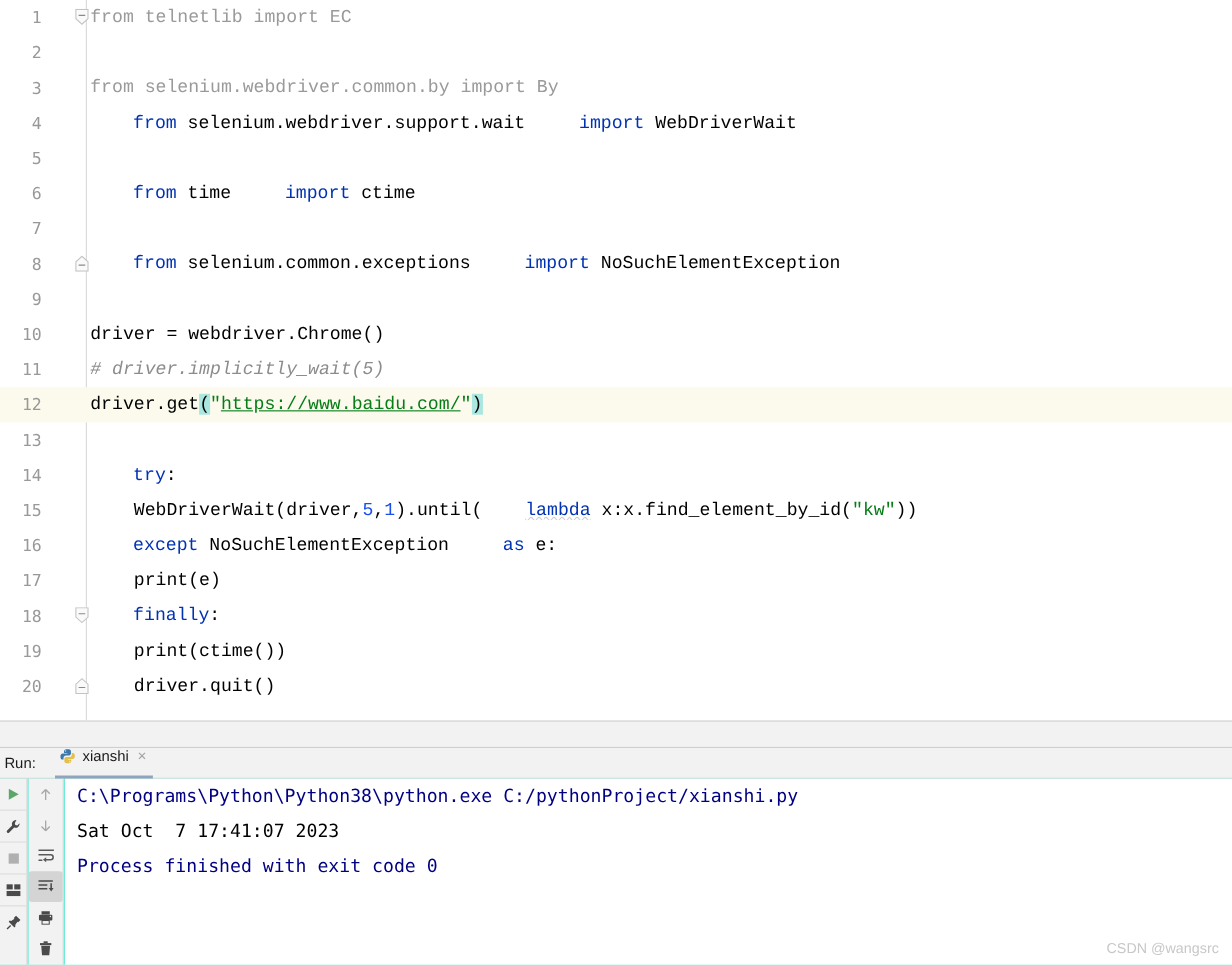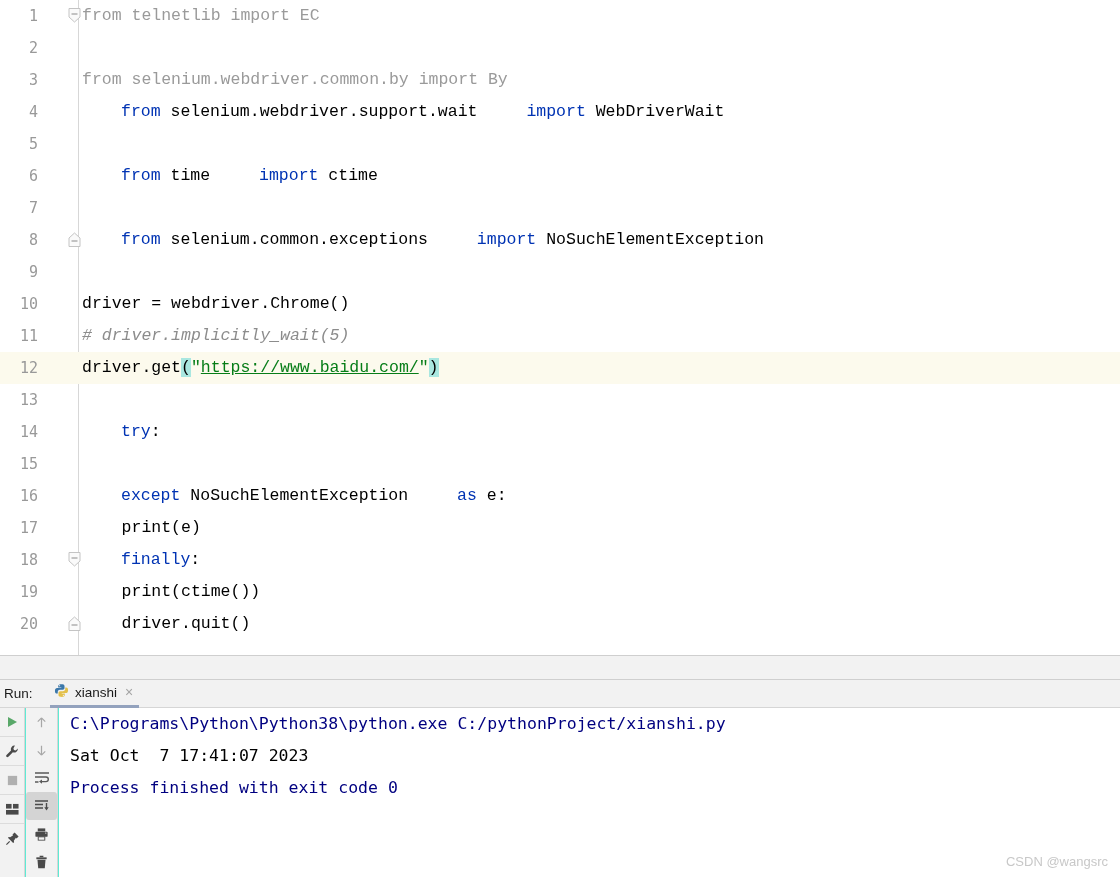--- a/index.html
+++ b/index.html
@@ -112,21 +112,21 @@
     align-items: center;
   }
   #run-label {
     font-size: 13.5px;
     color: #1a1a1a;
     margin-left: 4px;
     width: 44px;
   }
   .run-tab {
     display: flex;
-    align-items: center;
+    align-items: flex-start;
     height: 28px;
     padding: 0 6px 0 4px;
     box-sizing: border-box;
     border-bottom: 3px solid #93a2bd;
     margin-left: 2px;
   }
   .run-tab .py-icon { margin-right: 6px; display: block; }
   .run-tab .tab-name { font-size: 13.5px; color: #1a1a1a; }
   .run-tab .tab-close {
     margin-left: 8px;
@@ -222,21 +222,21 @@
       <div class="code-line"><div class="ln">8</div><div class="fold"><svg width="13" height="15" viewBox="0 0 13 15">
             <path d="M1 14.5h11V6L6.5 1 1 6z" fill="#fafafa" stroke="#c4c4c4"></path>
             <line x1="3.5" y1="9" x2="9.5" y2="9" stroke="#8a8a8a"></line>
           </svg></div><div class="code-text"><span class="kw">from</span><span> selenium.common.exceptions </span><span class="kw">import</span><span> NoSuchElementException</span></div></div>
       <div class="code-line"><div class="ln">9</div><div class="code-text"></div></div>
       <div class="code-line"><div class="ln">10</div><div class="code-text"><span>driver = webdriver.Chrome()</span></div></div>
       <div class="code-line"><div class="ln">11</div><div class="code-text"><span class="cmt"># driver.implicitly_wait(5)</span></div></div>
       <div class="code-line current"><div class="ln">12</div><div class="code-text"><span>driver.get</span><span class="brk">(</span><span class="str">"</span><span class="url">https://www.baidu.com/</span><span class="str">"</span><span class="brk">)</span></div></div>
       <div class="code-line"><div class="ln">13</div><div class="code-text"></div></div>
       <div class="code-line"><div class="ln">14</div><div class="code-text"><span class="kw">try</span><span>:</span></div></div>
-      <div class="code-line"><div class="ln">15</div></div>
+      <div class="code-line"><div class="ln">15</div><div class="code-text"><span>    WebDriverWait(driver,</span><span class="num">5</span><span>,</span><span class="num">1</span><span>).until(</span><span class="kw squig">lambda</span><span> x:x.find_element_by_id(</span><span class="str">"kw"</span><span>))</span></div></div>
       <div class="code-line"><div class="ln">16</div><div class="code-text"><span class="kw">except</span><span> NoSuchElementException </span><span class="kw">as</span><span> e:</span></div></div>
       <div class="code-line"><div class="ln">17</div><div class="code-text"><span>    print(e)</span></div></div>
       <div class="code-line"><div class="ln">18</div><div class="fold"><svg width="13" height="15" viewBox="0 0 13 15">
             <path d="M1 0.5h11v8.5L6.5 14 1 9z" fill="#fafafa" stroke="#c4c4c4"></path>
             <line x1="3.5" y1="6" x2="9.5" y2="6" stroke="#8a8a8a"></line>
           </svg></div><div class="code-text"><span class="kw">finally</span><span>:</span></div></div>
       <div class="code-line"><div class="ln">19</div><div class="code-text"><span>    print(ctime())</span></div></div>
       <div class="code-line"><div class="ln">20</div><div class="fold"><svg width="13" height="15" viewBox="0 0 13 15">
             <path d="M1 14.5h11V6L6.5 1 1 6z" fill="#fafafa" stroke="#c4c4c4"></path>
             <line x1="3.5" y1="9" x2="9.5" y2="9" stroke="#8a8a8a"></line>

